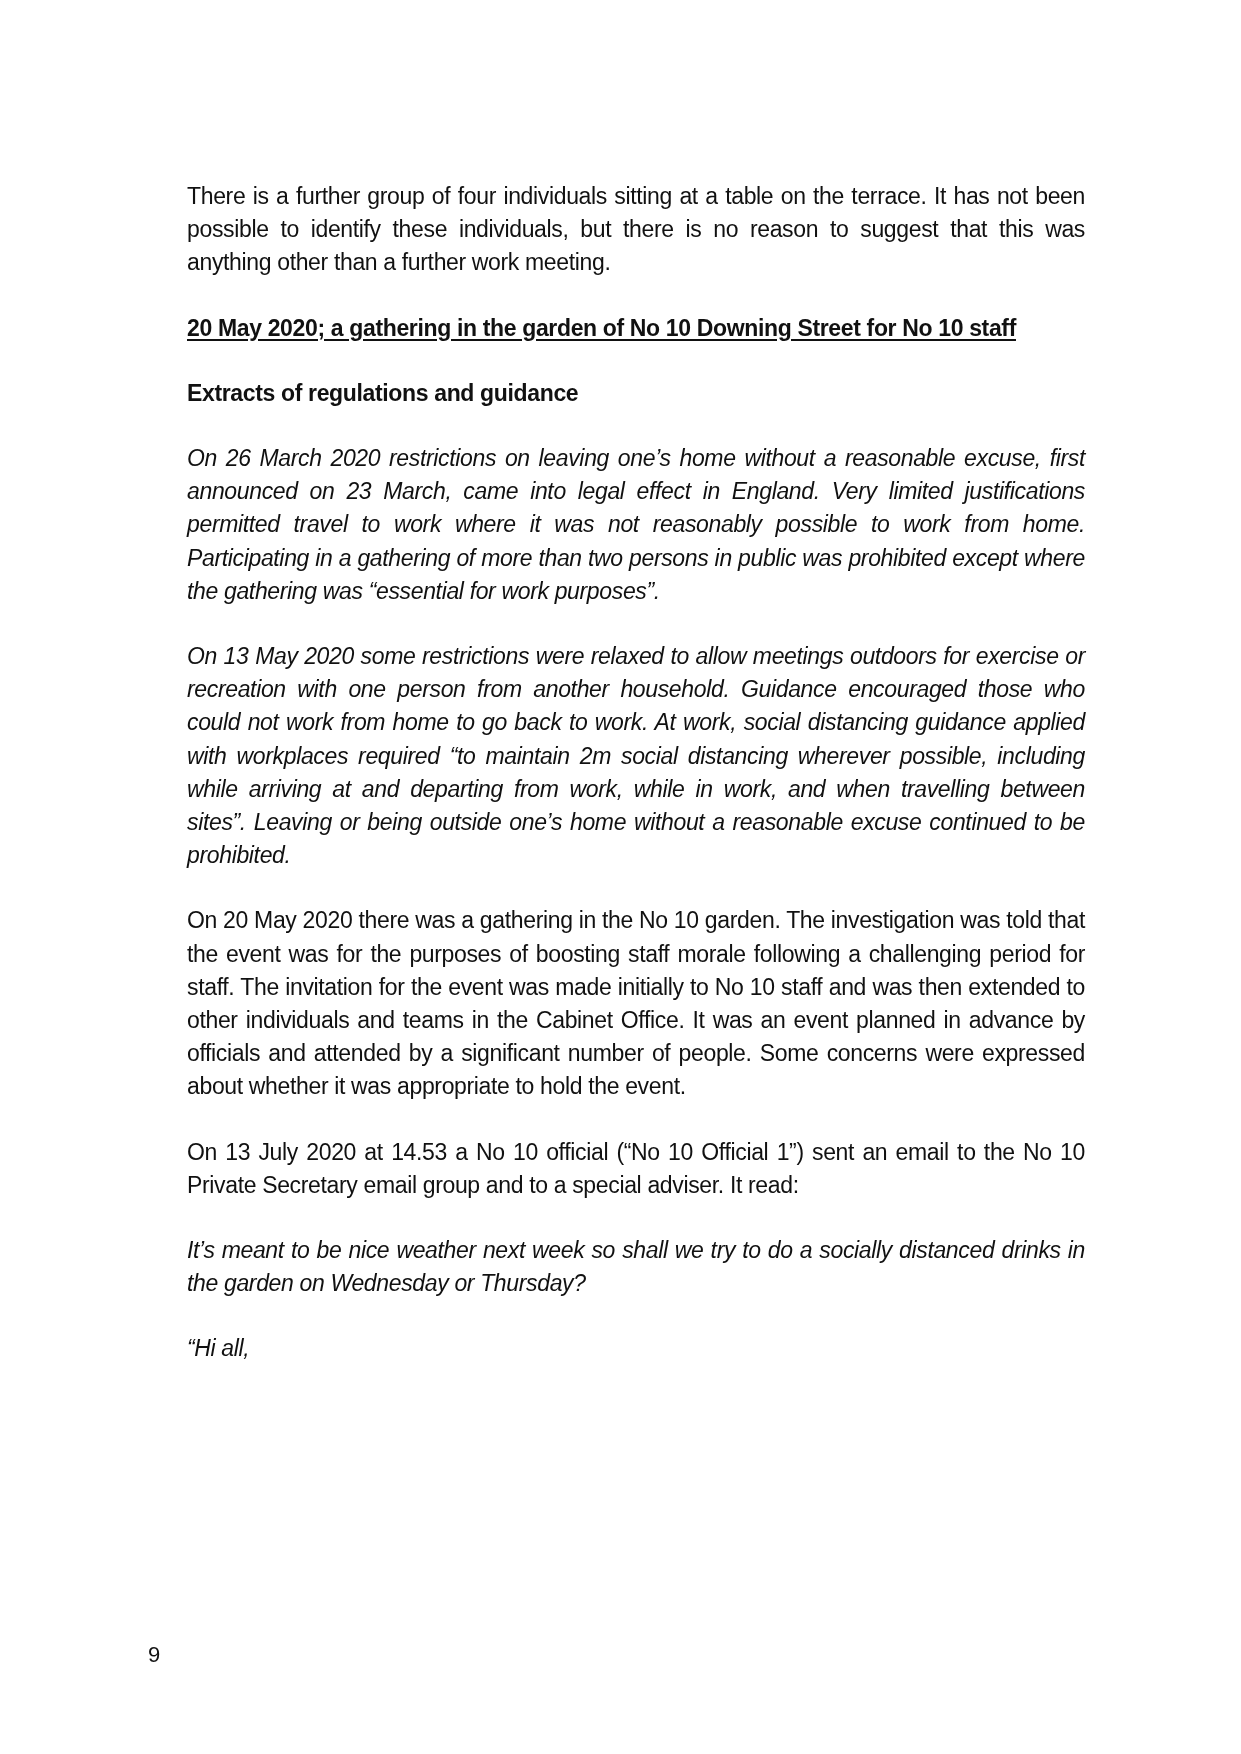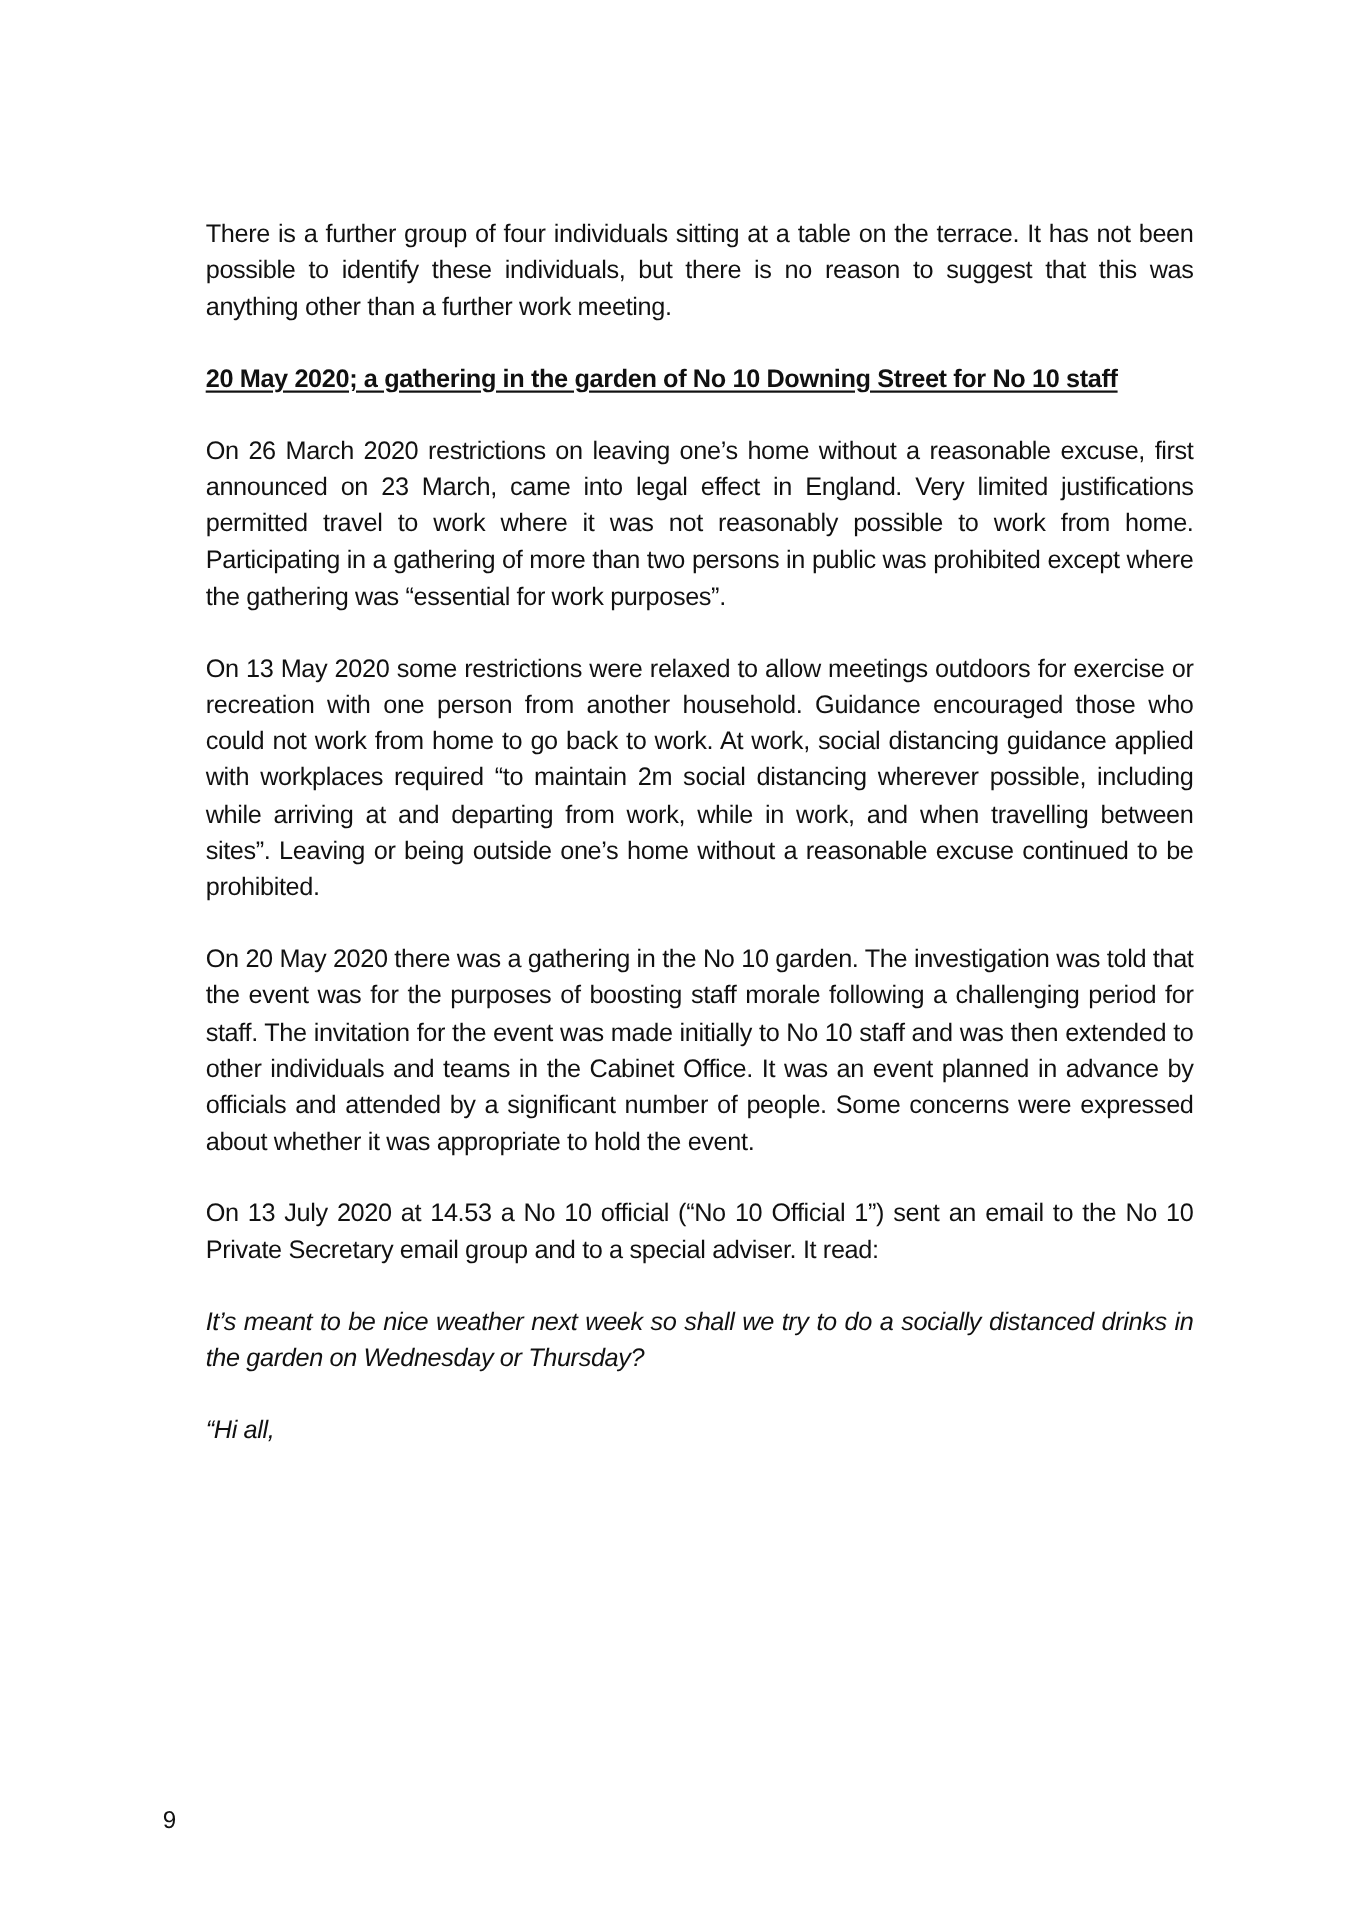--- a/index.html
+++ b/index.html
@@ -11,32 +11,33 @@
       width: 1241px;
       height: 1754px;
       position: relative;
       overflow: hidden;
       font-family: "Liberation Sans", sans-serif;
       color: #111111;
     }
     .page-content {
       position: absolute;
       left: 187px;
-      top: 196px;
+      top: 180px;
       width: 898px;
     }
     .para {
       font-size: 23px;
       line-height: 33.2px;
       margin: 0 0 32px 0;
       text-align: justify;
       letter-spacing: -0.35px;
       word-spacing: 0px;
     }
     .para.italic {
+      font-style: italic;
     }
     .section-title {
       font-size: 23px;
       line-height: 33.2px;
       font-weight: bold;
       text-decoration: underline;
       text-decoration-thickness: 2px;
       text-underline-offset: 3px;
       margin: 0 0 32px 0;
       text-align: justify;
@@ -67,20 +68,21 @@
   </style>
 </head>
 <body>
 
 <div class="page-content">
 
   <p class="para">There is a further group of four individuals sitting at a table on the terrace. It has not been possible to identify these individuals, but there is no reason to suggest that this was anything other than a further work meeting.</p>
 
   <p class="section-title">20 May 2020; a gathering in the garden of No 10 Downing Street for No 10 staff</p>
 
+  <p class="subheading">Extracts of regulations and guidance</p>
 
   <p class="para italic">On 26 March 2020 restrictions on leaving one’s home without a reasonable excuse, first announced on 23 March, came into legal effect in England. Very limited justifications permitted travel to work where it was not reasonably possible to work from home. Participating in a gathering of more than two persons in public was prohibited except where the gathering was “essential for work purposes”.</p>
 
   <p class="para italic">On 13 May 2020 some restrictions were relaxed to allow meetings outdoors for exercise or recreation with one person from another household. Guidance encouraged those who could not work from home to go back to work. At work, social distancing guidance applied with workplaces required “to maintain 2m social distancing wherever possible, including while arriving at and departing from work, while in work, and when travelling between sites”. Leaving or being outside one’s home without a reasonable excuse continued to be prohibited.</p>
 
 
   <p class="para">On 20 May 2020 there was a gathering in the No 10 garden. The investigation was told that the event was for the purposes of boosting staff morale following a challenging period for staff. The invitation for the event was made initially to No 10 staff and was then extended to other individuals and teams in the Cabinet Office. It was an event planned in advance by officials and attended by a significant number of people. Some concerns were expressed about whether it was appropriate to hold the event.</p>
 
 
   <p class="para">On 13 July 2020 at 14.53 a No 10 official (“No 10 Official 1”) sent an email to the No 10 Private Secretary email group and to a special adviser. It read:</p>

